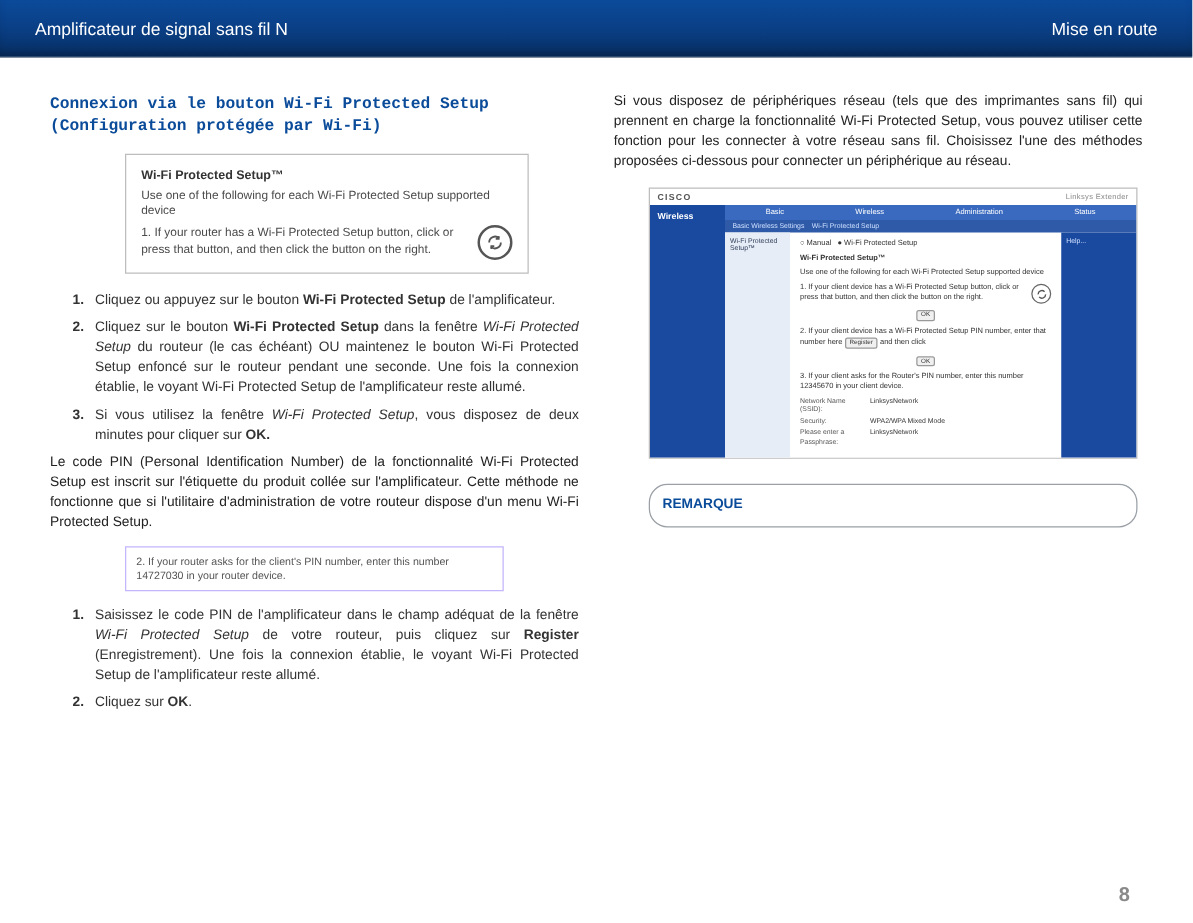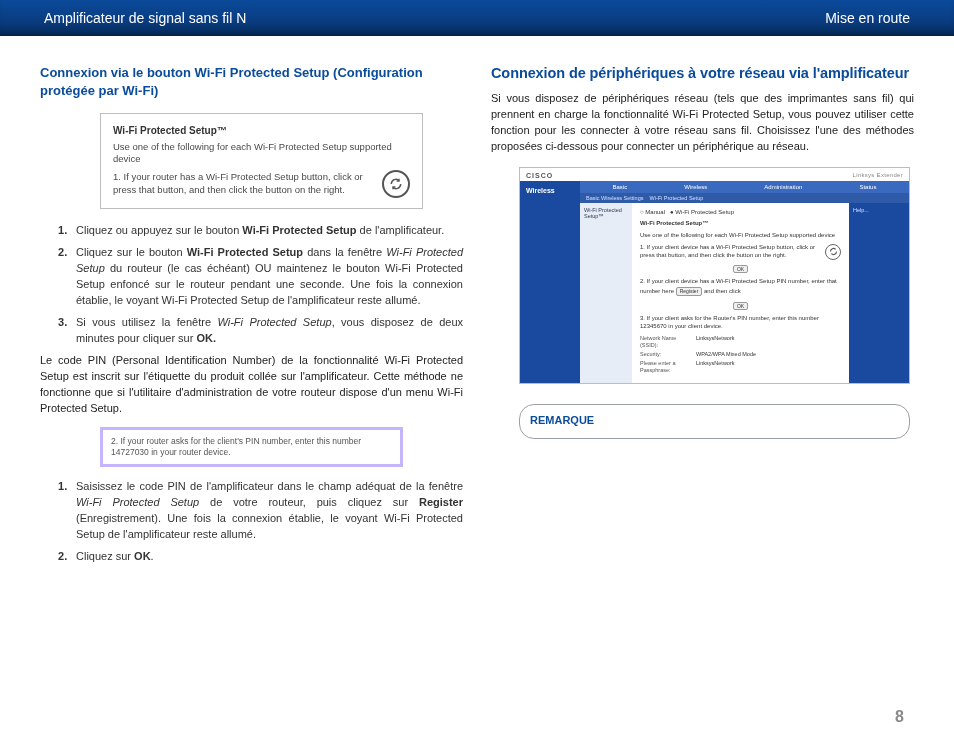--- a/index.html
+++ b/index.html
@@ -6,38 +6,38 @@
   body {
     font-family: "Segoe UI", "Myriad Pro", Arial, sans-serif;
     background: #ffffff;
     width: 954px;
     height: 738px;
     overflow: hidden;
     color: #333;
   }
   .topbar {
     background: linear-gradient(#0b4a9a 0%, #0a3f86 50%, #072f63 100%);
-    height: 36px;
+    height: 46px;
     display: flex;
     justify-content: space-between;
     align-items: center;
-    padding: 0 44px;
+    padding: 0 28px;
     color: #fff;
     font-size: 14px;
     font-weight: 300;
     border-bottom: 1px solid #02224a;
     box-shadow: inset 0 -6px 10px -6px rgba(0,0,0,0.4);
   }
   .page {
     display: flex;
     padding: 28px 40px 0 40px;
     gap: 28px;
   }
   .col { flex: 1 1 50%; min-width: 0; }
-  .h-blue { color: #0a4b9a; font-weight: 700; }
+  .h-blue { color: #0a4b9a; font-weight: 700; font-family: Liberation Mono, monospace; }
   .h3 { font-size: 13px; margin-bottom: 6px; line-height: 1.35; }
   .h2 { font-size: 14.5px; margin-bottom: 8px; line-height: 1.3; letter-spacing: -0.1px; }
   .sub { font-size: 12px; margin-top: 12px; margin-bottom: 4px; }
   p.body {
     font-size: 11px;
     line-height: 1.45;
     color: #222;
   }
   .justify { text-align: justify; }
   .figure-box {
@@ -150,21 +150,21 @@
   .router-screenshot .rs-btn {
     display:inline-block; border:1px solid #999; background:#f0f0f0;
     padding:0px 3px; font-size:5px; border-radius:2px; margin:1px 0;
   }
   .router-screenshot .rs-wps {
     width:16px;height:16px;border:1px solid #666;border-radius:50%;
     display:inline-flex;align-items:center;justify-content:center;font-size:6px;
     vertical-align:middle;
   }
   .pin-box {
-    border:3px solid #c4b5fd;
+    border:1px solid #c4b5fd;
     margin: 10px 60px 10px 60px;
     padding: 6px 8px;
     font-size: 8.5px;
     color:#555;
     line-height:1.35;
   }
   .pagenum {
     position: absolute;
     right: 50px;
     bottom: 12px;
@@ -223,21 +223,20 @@
       <li class="just-inter">
         <span>Saisissez le code PIN de l'amplificateur dans le champ adéquat de la fenêtre </span><em>Wi-Fi Protected Setup</em><span> de votre routeur, puis cliquez sur </span><strong>Register</strong><span> (Enregistrement). Une fois la connexion établie, le voyant Wi-Fi Protected Setup de l'amplificateur reste allumé.</span>
       </li>
       <li>
         <span>Cliquez sur </span><strong>OK</strong><span>.</span>
       </li>
     </ol>
   </div>
 
   <div class="col">
-    <div class="h-blue h2">Connexion de périphériques à votre réseau via l'amplificateur</div>
     <p class="body justify">Si vous disposez de périphériques réseau (tels que des imprimantes sans fil) qui prennent en charge la fonctionnalité Wi-Fi Protected Setup, vous pouvez utiliser cette fonction pour les connecter à votre réseau sans fil. Choisissez l'une des méthodes proposées ci-dessous pour connecter un périphérique au réseau.</p>
 
     <div class="router-screenshot">
       <div class="rs-top" style="display:flex;justify-content:space-between;">
         <span style="font-weight:bold;letter-spacing:1px">CISCO</span>
         <span style="font-size:6px;color:#888">Linksys Extender</span>
       </div>
       <div class="rs-main">
         <div class="rs-side">Wireless</div>
         <div class="rs-body">

